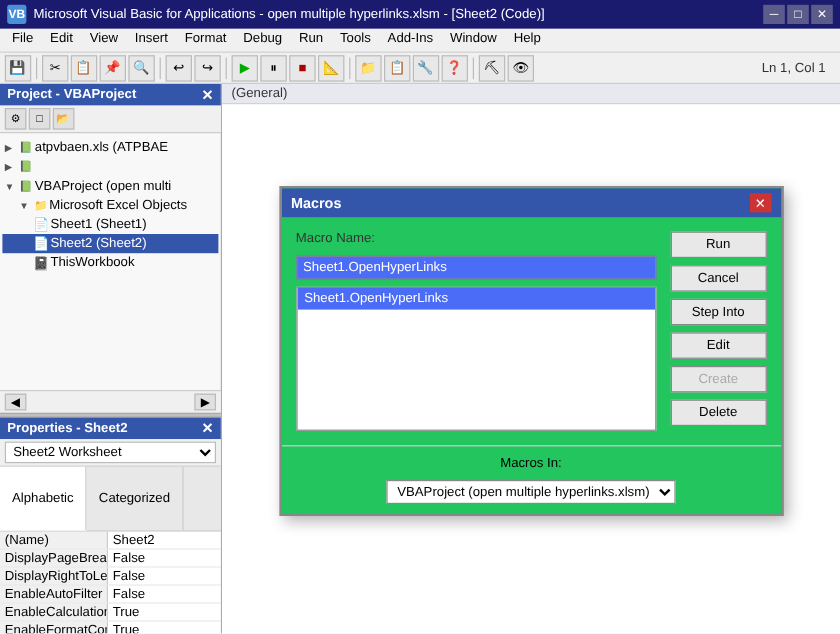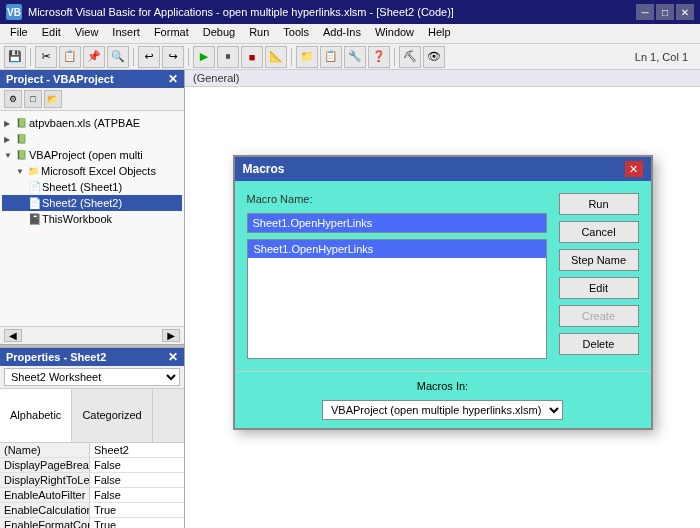--- a/index.html
+++ b/index.html
@@ -313,21 +313,21 @@
       left: 0;
       right: 0;
       bottom: 0;
       background: transparent;
       display: flex;
       align-items: center;
       justify-content: center;
       z-index: 100;
     }
     .dialog {
-      background: #5eead4;
+      background: #22c55e;
       border: 2px solid #888;
       box-shadow: 4px 4px 12px rgba(0,0,0,0.3);
       width: 420px;
       position: relative;
     }
     .dialog-title-bar {
       background: #3355aa;
       color: white;
       padding: 4px 8px;
       display: flex;
@@ -621,21 +621,21 @@
               <div class="macro-list">
                 <div class="macro-list-item selected">Sheet1.OpenHyperLinks</div>
               </div>
 
 
             </div>
 
             <div class="dialog-right">
               <button class="dialog-btn primary">Run</button>
               <button class="dialog-btn">Cancel</button>
-              <button class="dialog-btn">Step Name</button>
+              <button class="dialog-btn">Step Into</button>
               <button class="dialog-btn">Edit</button>
               <button class="dialog-btn" style="color:#aaa;">Create</button>
               <button class="dialog-btn">Delete</button>
             </div>
           </div>
 
           <div class="dialog-footer">
             <span class="macros-in-label">Macros In:</span>
             <select class="macros-in-select">
               <option>VBAProject (open multiple hyperlinks.xlsm)</option>

